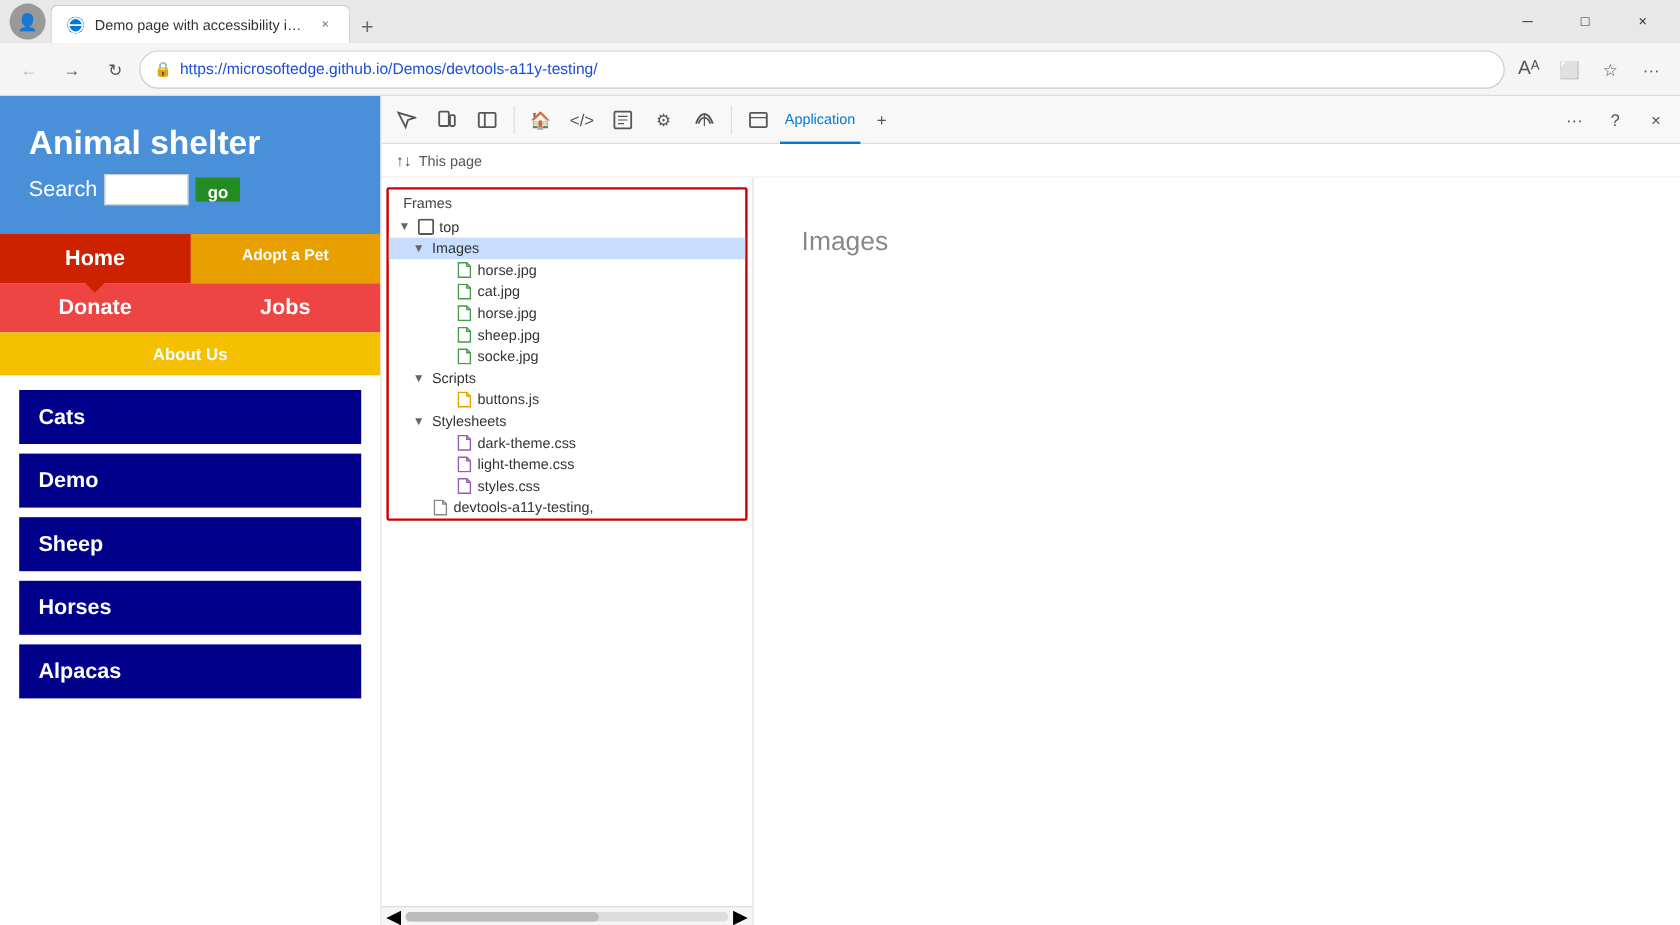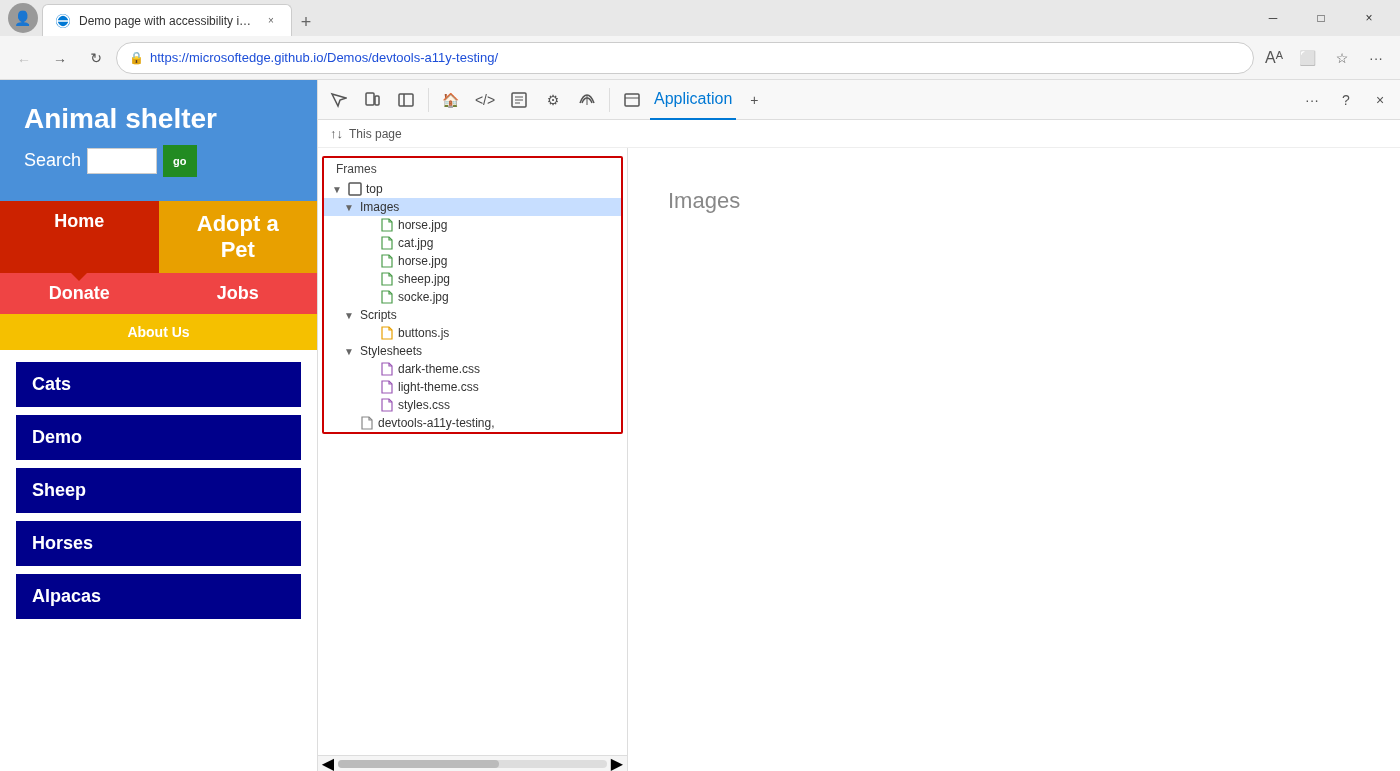--- a/index.html
+++ b/index.html
@@ -33,26 +33,26 @@
     
     .main-area { display: flex; flex: 1; overflow: hidden; }
 
     
     .website-panel { width: 318px; background: white; flex-shrink: 0; overflow: hidden; border-right: 1px solid #ddd; }
     .site-header { background: #4a90d9; padding: 24px; }
     .site-title { color: white; font-size: 28px; font-weight: bold; line-height: 1.1; }
     .site-search-row { display: flex; align-items: center; gap: 6px; margin-top: 10px; }
     .site-search-label { color: white; font-size: 18px; }
     .site-search-input { width: 70px; height: 26px; border: 1px solid #ccc; padding: 2px 4px; }
-    .site-go-btn { background: #228b22; color: white; border: none; padding: 4px 10px; font-size: 11px; font-weight: bold; cursor: pointer; height: 32px; }
+    .site-go-btn { background: #228b22; color: white; border: none; padding: 4px 10px; font-size: 14px; font-weight: bold; cursor: pointer; height: 20px; }
     .site-nav { }
     .site-nav-row1 { display: flex; }
     .site-nav-home { background: #cc2200; color: white; font-size: 18px; font-weight: bold; padding: 10px 20px; flex: 1; text-align: center; position: relative; }
     .site-nav-home::after { content: ''; position: absolute; bottom: -8px; left: 50%; transform: translateX(-50%); border-left: 10px solid transparent; border-right: 10px solid transparent; border-top: 10px solid #cc2200; }
-    .site-nav-adopt { background: #e8a000; color: white; font-size: 22px; font-weight: bold; padding: 10px 20px; flex: 1; text-align: center; }
+    .site-nav-adopt { background: #e8a000; color: white; font-size: 13px; font-weight: bold; padding: 10px 20px; flex: 1; text-align: center; }
     .site-nav-row2 { display: flex; background: #ef4444; }
     .site-nav-donate { color: white; font-size: 18px; font-weight: bold; padding: 10px 20px; flex: 1; text-align: center; }
     .site-nav-jobs { color: white; font-size: 18px; font-weight: bold; padding: 10px 20px; flex: 1; text-align: center; }
     .site-nav-aboutus { background: #f5c000; color: white; font-size: 14px; font-weight: bold; padding: 10px 40px; text-align: center; width: 100%; display: block; }
     .site-animals { padding: 12px 16px; display: flex; flex-direction: column; gap: 8px; background: white; }
     .animal-item { background: #00008b; color: white; padding: 12px 16px; font-size: 18px; font-weight: bold; cursor: pointer; }
 
     
     .devtools-panel { flex: 1; background: white; display: flex; flex-direction: column; overflow: hidden; }
     .devtools-toolbar { display: flex; align-items: center; height: 40px; background: #f8f8f8; border-bottom: 1px solid #ddd; padding: 0 4px; gap: 2px; }
@@ -201,21 +201,21 @@
             </svg>
         </div>
         <div style="width:1px; height:24px; background:#ddd; margin:0 4px;"></div>
 
         <div class="devtools-tool-btn" title="Application">
           <svg width="18" height="18" viewBox="0 0 18 18" fill="none">
               <rect x="2" y="3" width="14" height="12" rx="1" stroke="#555" stroke-width="1.5"></rect>
               <line x1="2" y1="7" x2="16" y2="7" stroke="#555" stroke-width="1"></line>
             </svg>
         </div>
-        <span style="font-size:16px; color:#0078d4; font-weight:500; padding: 0 4px; border-bottom:2px solid #0078d4; height:40px; display:flex; align-items:center;">Application</span>
+        <span style="font-size:12px; color:#0078d4; font-weight:500; padding: 0 4px; border-bottom:2px solid #0078d4; height:40px; display:flex; align-items:center;">Application</span>
         <div class="devtools-tool-btn">+</div>
         <div style="flex:1;"></div>
         <div class="devtools-tool-btn">···</div>
         <div class="devtools-tool-btn">?</div>
         <div class="devtools-tool-btn">×</div>
       </div>
 
       <div style="display:flex; align-items:center; padding: 6px 12px; border-bottom:1px solid #eee; font-size:12px; color:#555; gap:6px;">
         <span style="font-size:13px;">↑↓</span>
         <span>This page</span>

